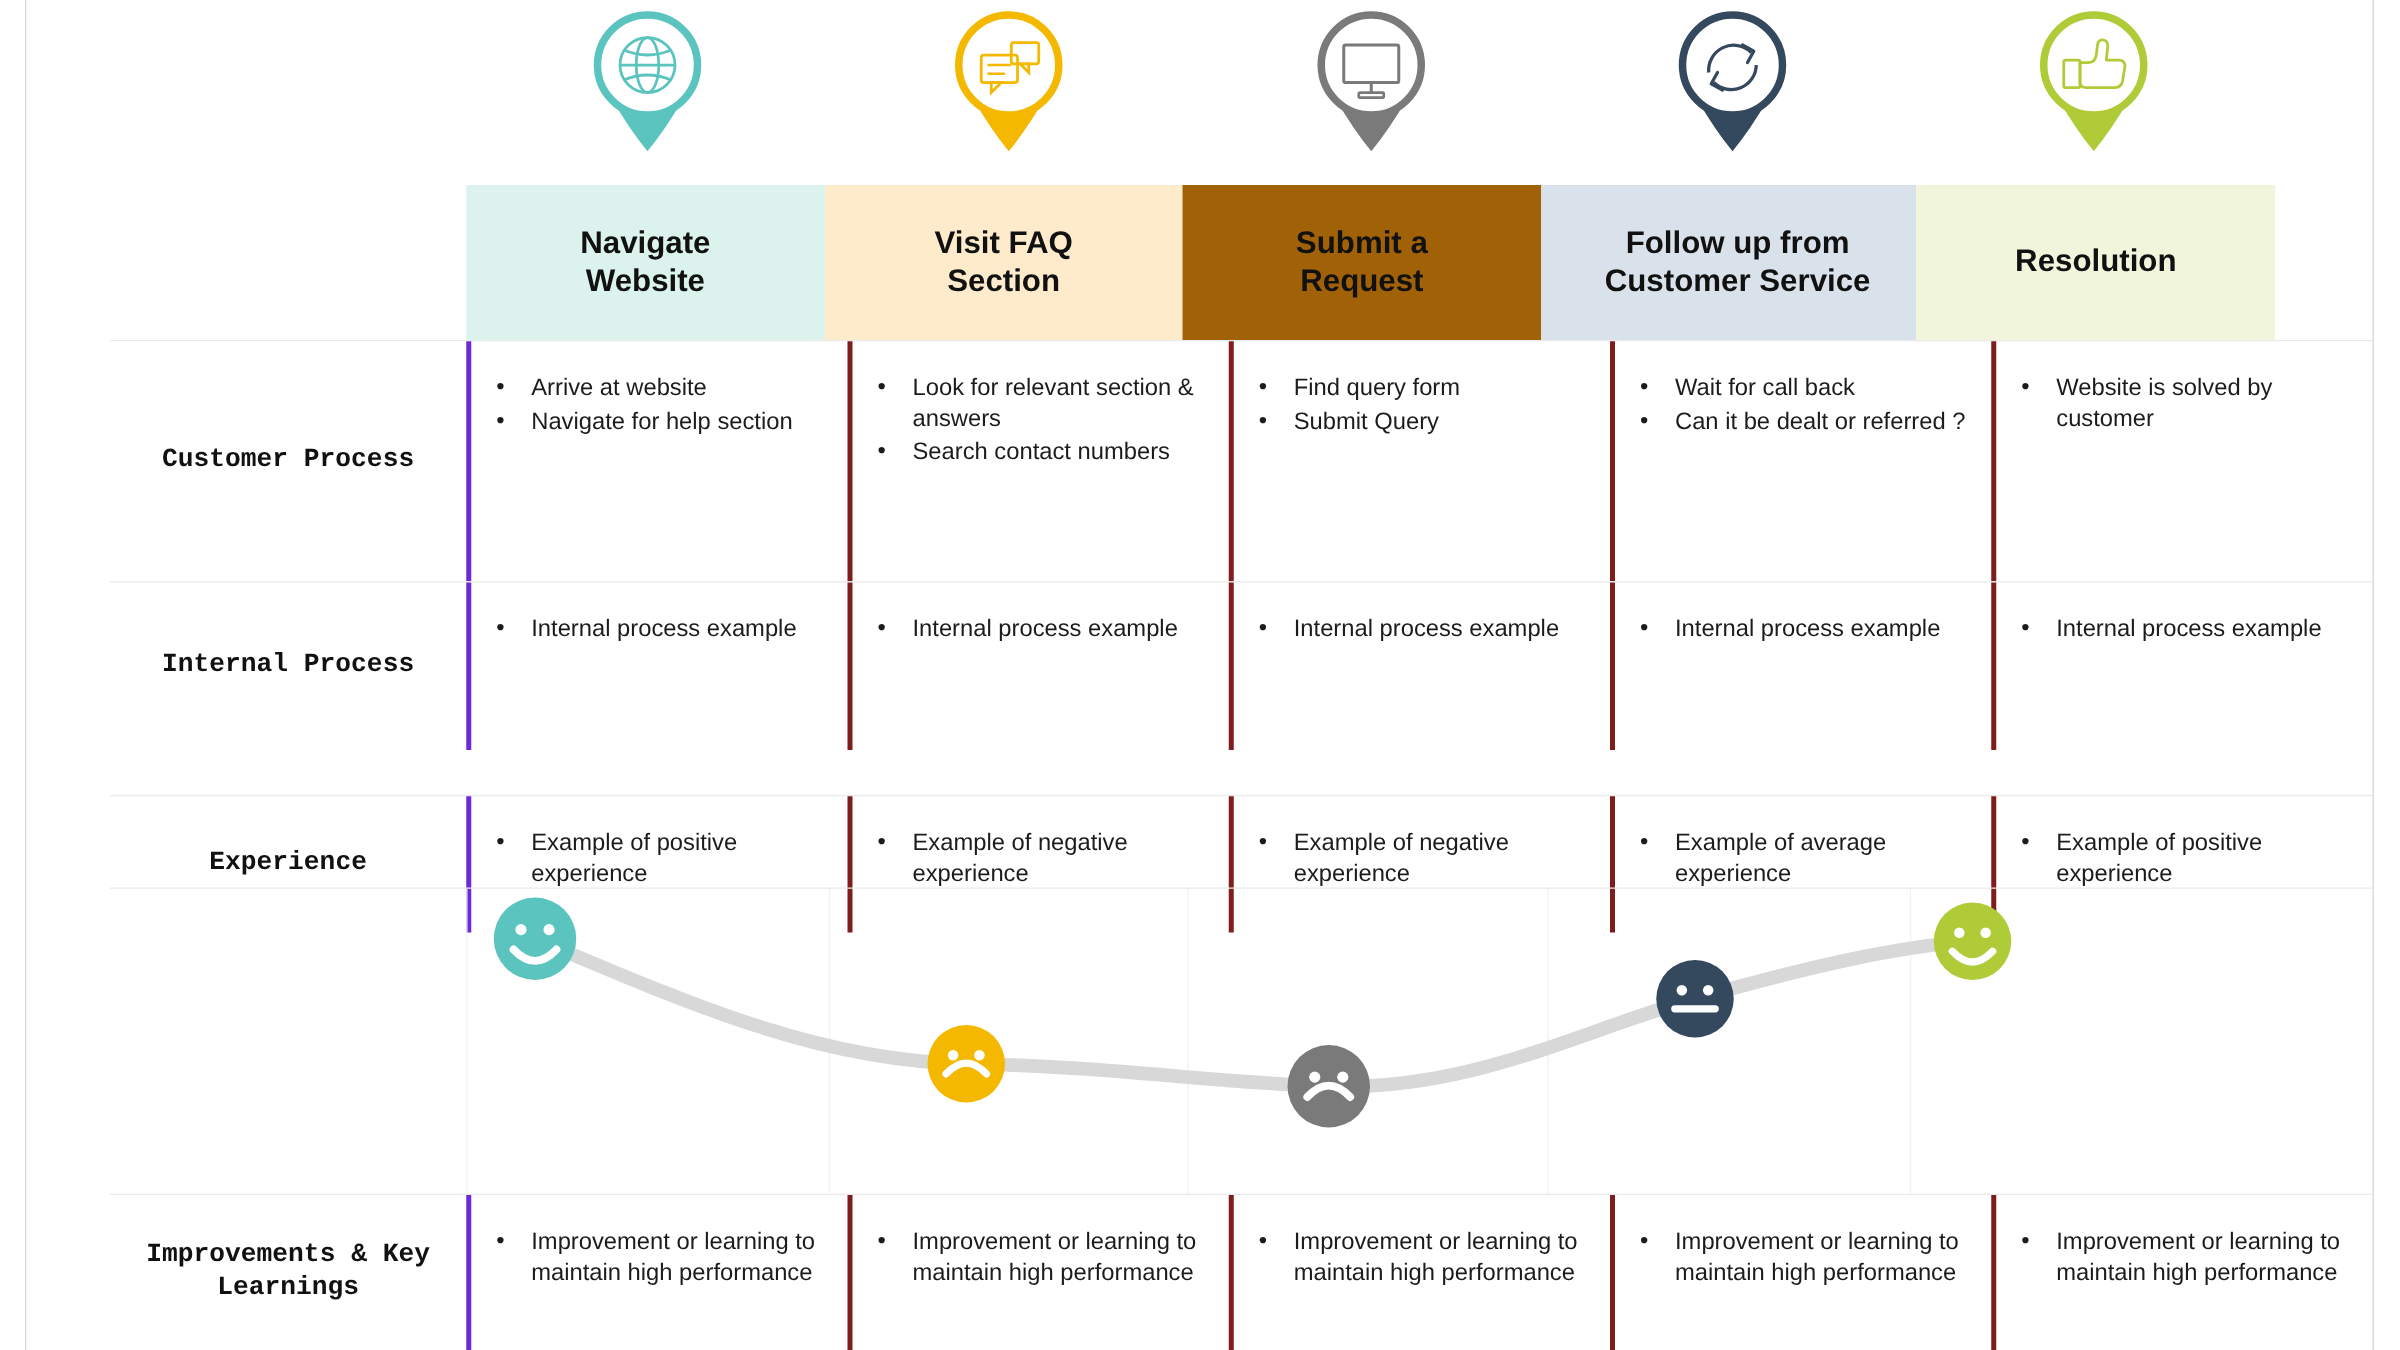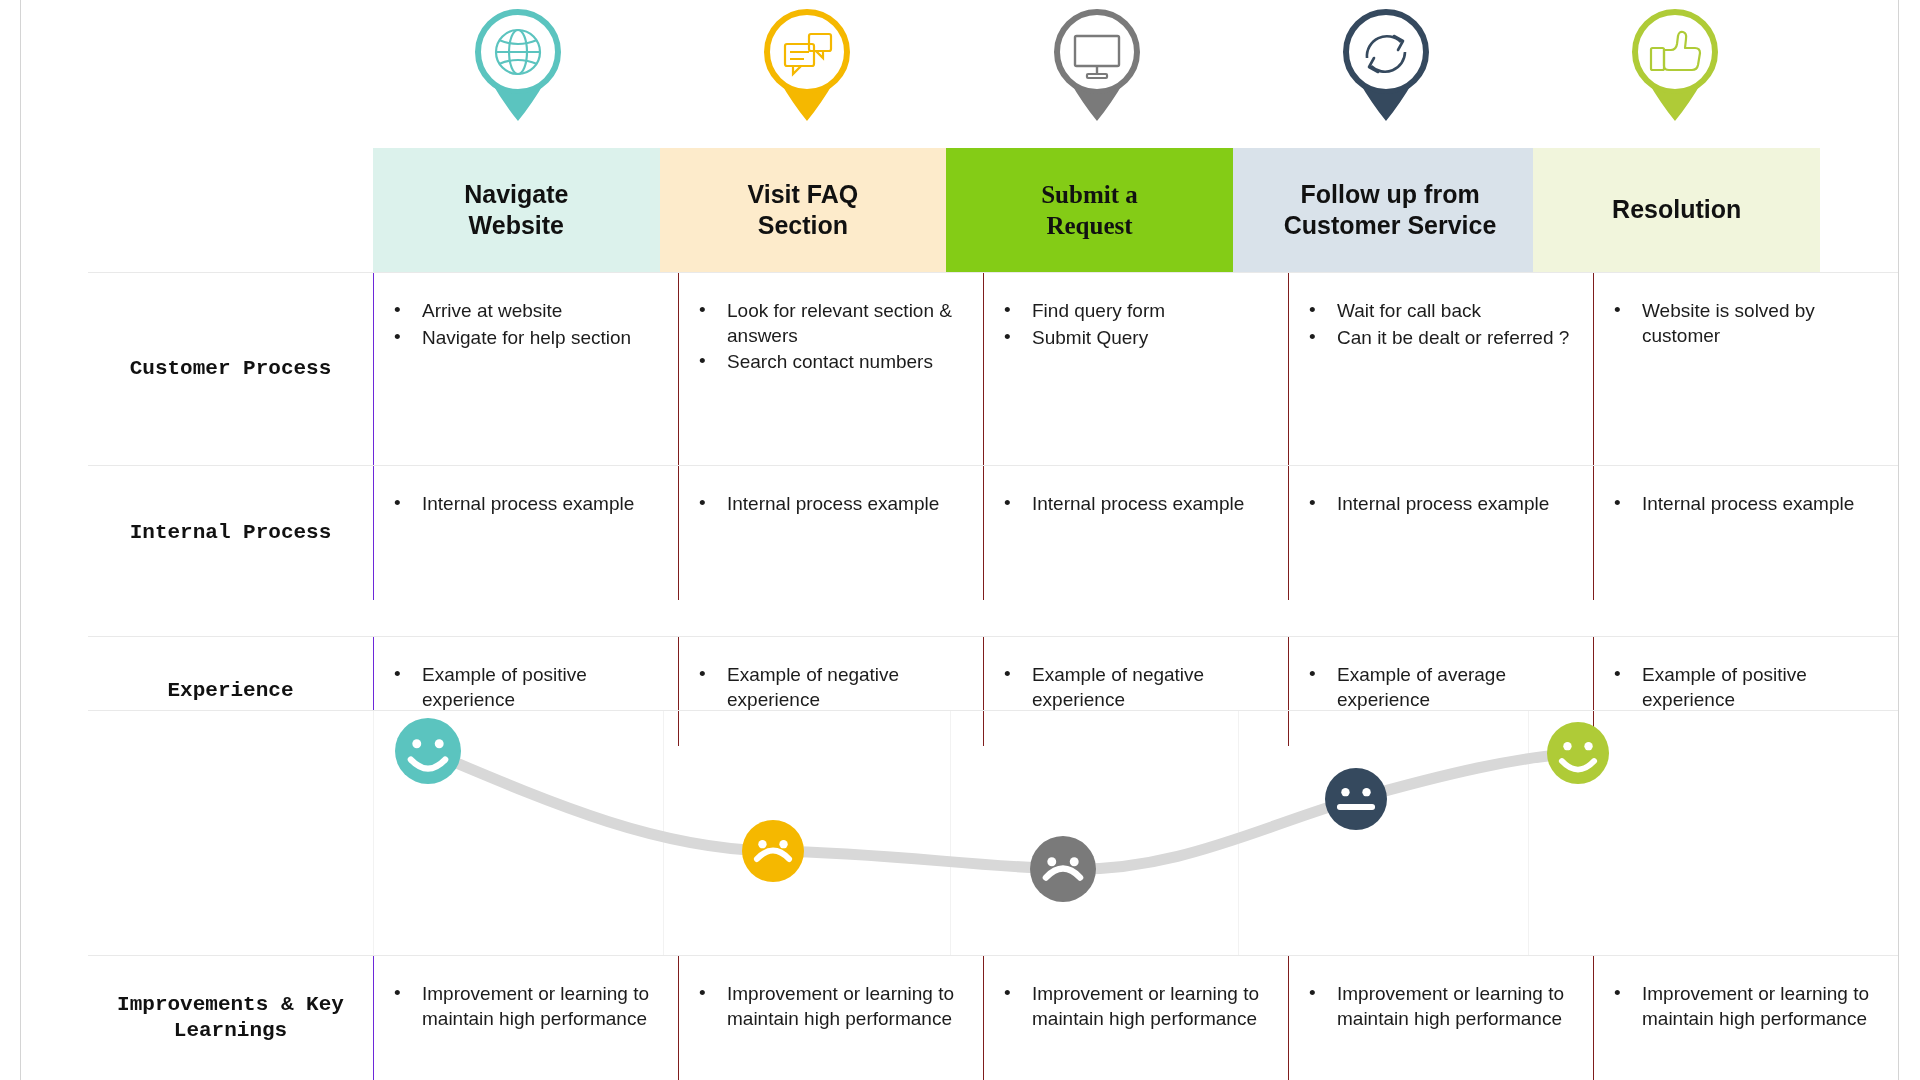--- a/index.html
+++ b/index.html
@@ -89,23 +89,23 @@
     line-height: 1.25;
     font-family: Liberation Mono, monospace;
   }
   .row-cells {
     flex: 1 1 auto;
     display: flex;
   }
   .cell {
     flex: 1 1 0;
     padding: 26px 18px 12px 14px;
-    border-left: 1px solid #7f1d1d;
-  }
-  .cell:first-child { border-left: 1px solid #6d28d9; }
+    border-left: 4px solid #7f1d1d;
+  }
+  .cell:first-child { border-left: 4px solid #6d28d9; }
 
   ul.bullets { list-style: none; }
   ul.bullets li {
     position: relative;
     padding-left: 34px;
     margin-bottom: 2px;
     font-size: 19px;
     line-height: 1.3;
     color: #1c1c1c;
   }
@@ -213,21 +213,21 @@
         <span>Navigate</span><br>
         <span>Website</span>
       </span>
     </div>
     <div class="header-cell" style="background: rgb(253, 235, 203); justify-content: center;">
       <span>
         <span>Visit FAQ</span><br>
         <span>Section</span>
       </span>
     </div>
-    <div class="header-cell" style="background: #84cc16; font-family: Liberation Serif, serif;">
+    <div class="header-cell" style="background: #a16207;">
       <span>
         <span>Submit a</span><br>
         <span>Request</span>
       </span>
     </div>
     <div class="header-cell" style="background: rgb(217, 226, 234); padding-left: 24px;">
       <span>
         <span>Follow up from</span><br>
         <span>Customer Service</span>
       </span>

